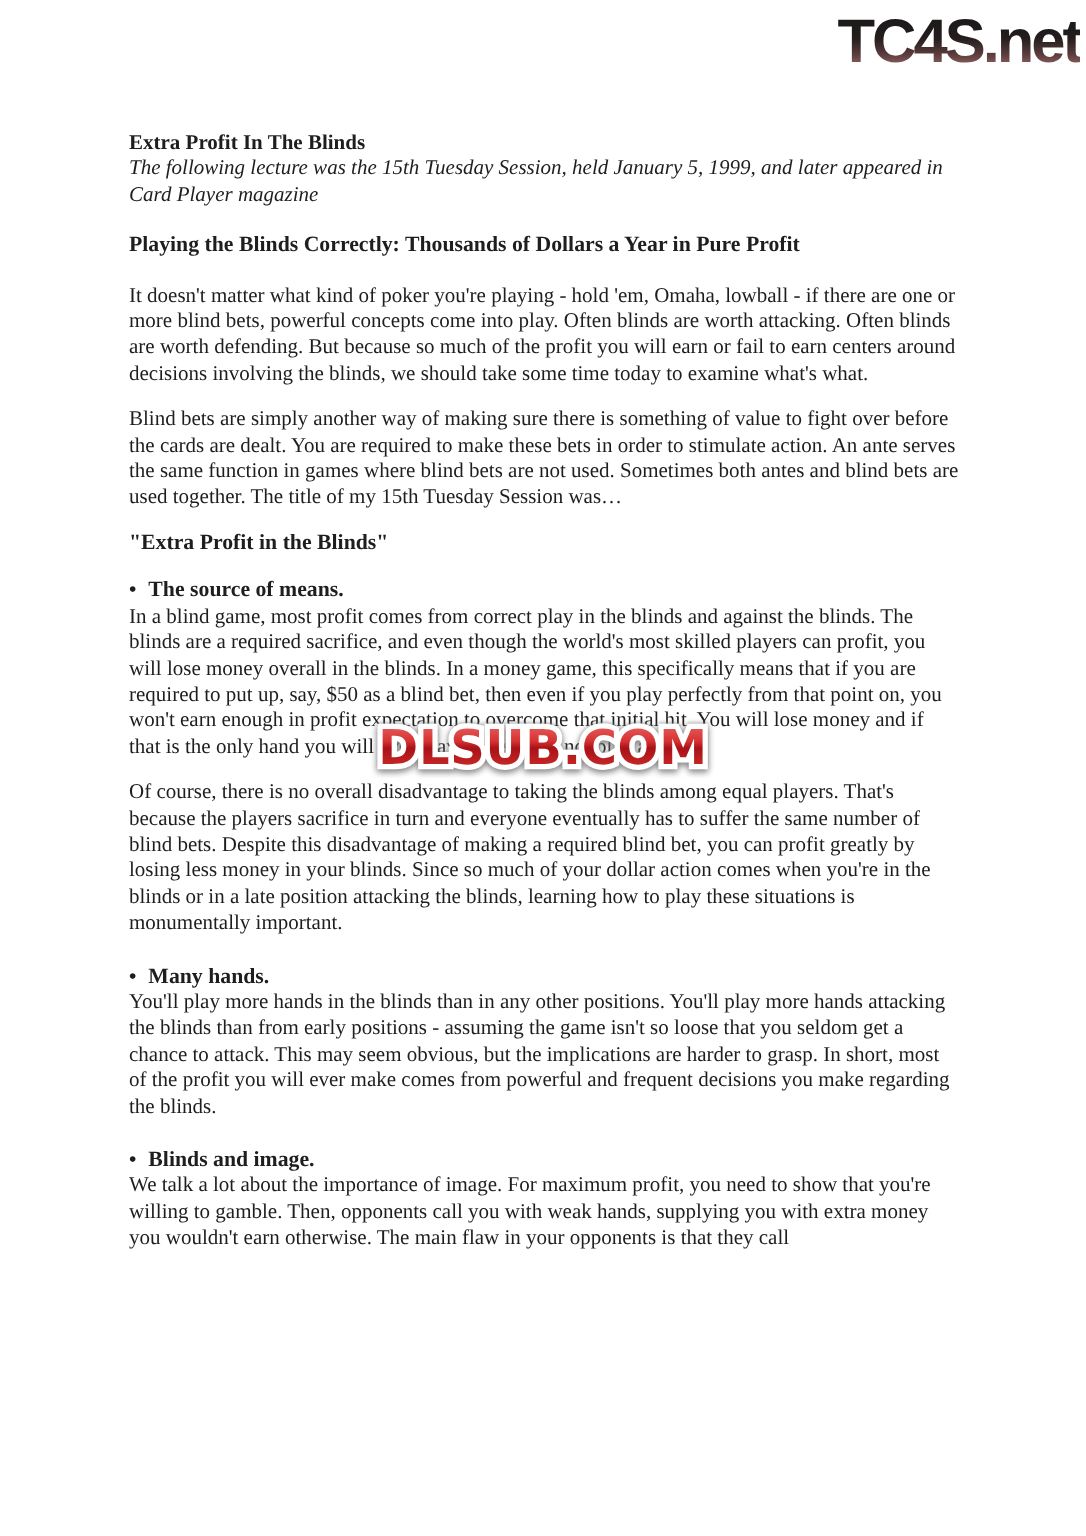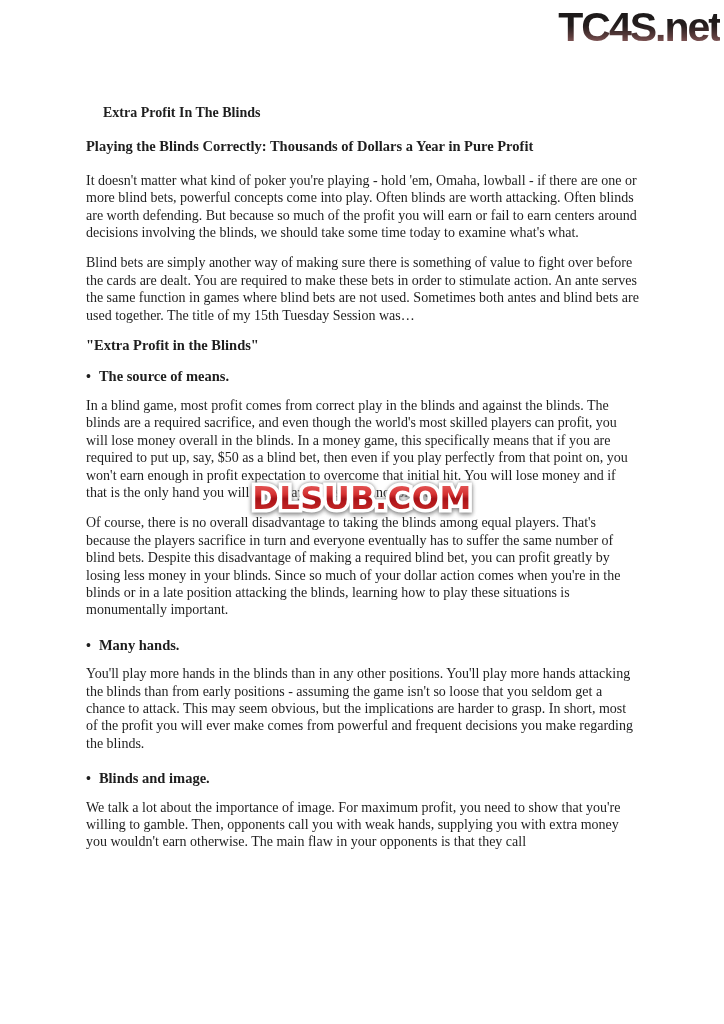--- a/index.html
+++ b/index.html
@@ -20,23 +20,23 @@
     background:linear-gradient(180deg,#181818 0%,#241d1d 45%,#5c3d3d 72%,#8a5d5d 88%,#b49494 100%);
     -webkit-background-clip:text; background-clip:text; color:transparent;
     line-height:1;
   }
 
   
   .content{
     position:absolute; left:86px; top:87px; width:554px;
     font-size:14px; line-height:17.4px;
   }
-  .content p{margin:11px 0 13px;}
+  .content p{margin:0 0 13px;}
   .ref{margin:0 0 33px !important;}
-  .doc-title{font-weight:bold; margin:17px !important;}
+  .doc-title{font-weight:bold; margin:0 !important;}
   .doc-subtitle{font-style:italic; margin:0 0 14px !important;}
   .main-heading{font-weight:bold; font-size:14.5px; margin:16px 0 16px !important;}
   .quote-heading{font-weight:bold; font-size:14.5px; margin:0 0 14px !important;}
   .bullet-line{
     display:flex; align-items:baseline; gap:8px;
     font-weight:bold; font-size:14.5px; margin:0 !important;
   }
   .bullet{font-size:14px;}
   .para{text-align:left;}
   .gap-lg{margin-bottom:18px !important;}
@@ -80,20 +80,21 @@
 
 <div class="page">
 
   <div class="logo-top">TC4S.net</div>
 
   <div class="content">
 
 
     <p class="doc-title">Extra Profit In The Blinds</p>
 
+    <p class="doc-subtitle">The following lecture was the 15th Tuesday Session, held January 5, 1999, and later appeared in Card Player magazine</p>
 
     <p class="main-heading">Playing the Blinds Correctly: Thousands of Dollars a Year in Pure Profit</p>
 
     <p class="para">It doesn't matter what kind of poker you're playing - hold 'em, Omaha, lowball - if there are one or more blind bets, powerful concepts come into play. Often blinds are worth attacking. Often blinds are worth defending. But because so much of the profit you will earn or fail to earn centers around decisions involving the blinds, we should take some time today to examine what's what.</p>
 
     <p class="para">Blind bets are simply another way of making sure there is something of value to fight over before the cards are dealt. You are required to make these bets in order to stimulate action. An ante serves the same function in games where blind bets are not used. Sometimes both antes and blind bets are used together. The title of my 15th Tuesday Session was…</p>
 
     <p class="quote-heading">"Extra Profit in the Blinds"</p>
 
     <p class="bullet-line">

